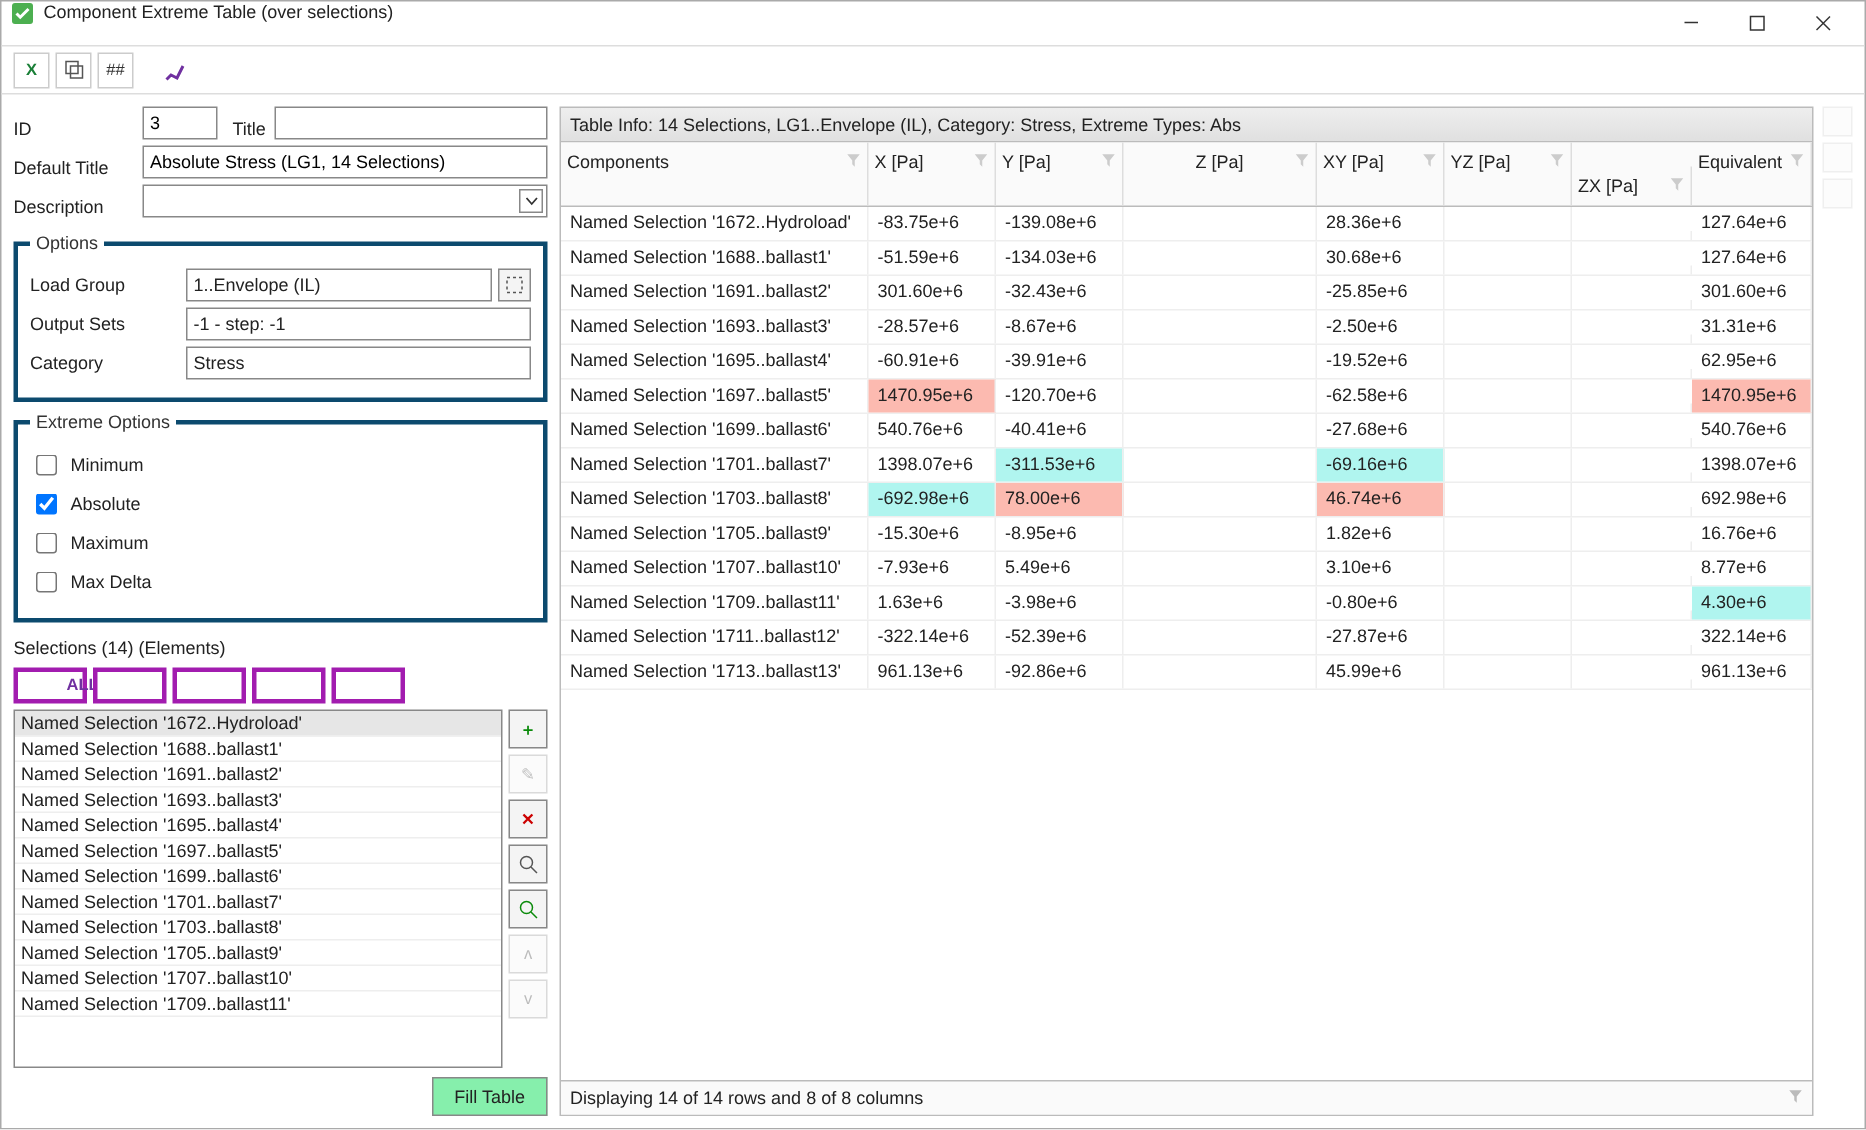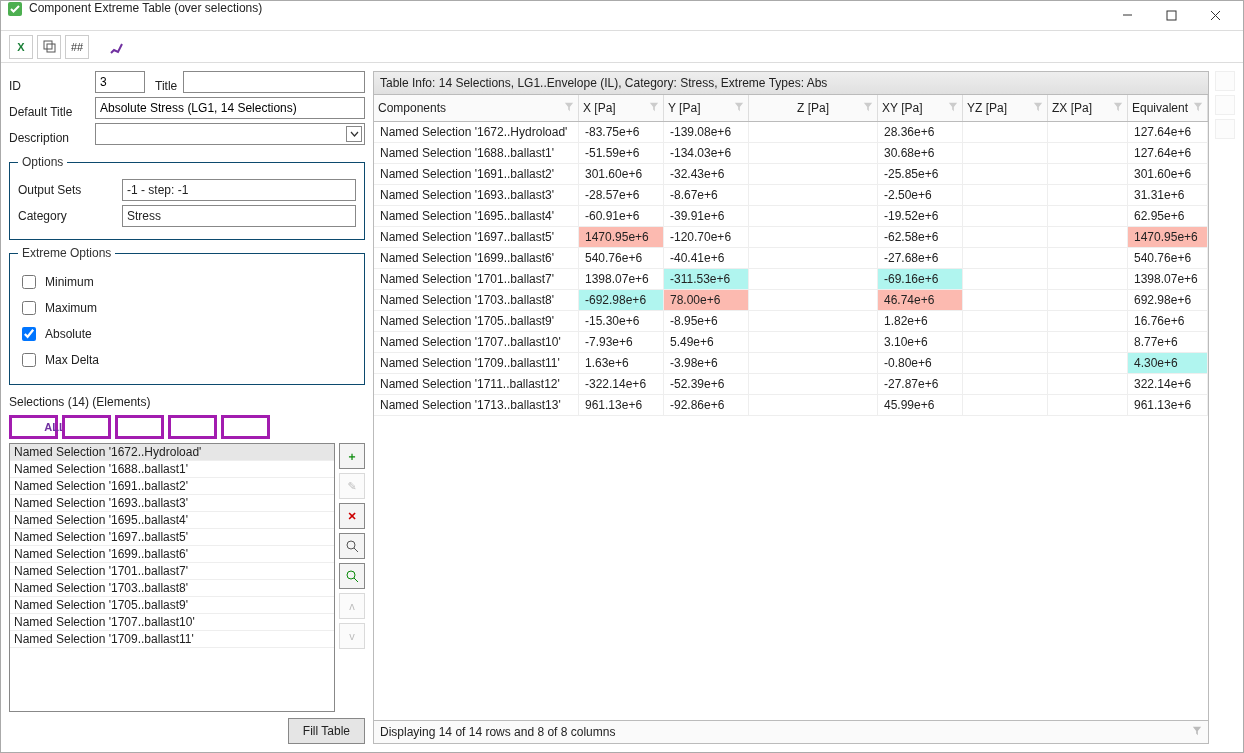--- a/index.html
+++ b/index.html
@@ -18,57 +18,57 @@
   .side-btns { width:20px; display:flex; flex-direction:column; gap:4px; }
   .side-btns div { width:20px; height:20px; border:1px solid #ccc; background:#f8f8f8; }
 
   .form-row { display:flex; align-items:flex-end; gap:6px; margin-bottom:4px; }
   .form-row label { width:80px; }
   input[type=text], select { border:1px solid #888; height:22px; padding:2px 4px; background:#fff; font-family:inherit; font-size:12px; }
   .id-input { width:50px; }
   .title-input { flex:1; }
   .full-input { flex:1; }
 
-  fieldset { border:1px solid #0c4a6e; padding:6px 8px 8px; margin:0; }
+  fieldset { border:3px solid #0c4a6e; padding:6px 8px 8px; margin:0; }
   legend { padding:0 4px; color:#333; font-size:12px; }
   .opt-row { display:flex; align-items:center; gap:4px; margin:4px 0; }
   .opt-row label { width:100px; }
   .opt-row select, .opt-row .combo { flex:1; height:22px; border:1px solid #888; background:#fff; display:flex; align-items:center; padding:0 4px; }
   .sqbtn { width:22px; height:22px; border:1px solid #888; background:#f4f4f4; display:flex; align-items:center; justify-content:center; font-size:11px; }
 
   .chk-row { display:flex; align-items:center; gap:6px; margin:6px 0; }
   .chk { width:14px; height:14px; }
 
   .sel-area { flex:1; display:flex; flex-direction:column; min-height:0; }
   .sel-toolbar { display:flex; gap:4px; margin:4px 0; }
   .sel-toolbar .tbtn { border:3px solid #a21caf;padding-left:43px; }
   .sel-list-wrap { flex:1; display:flex; gap:4px; min-height:0; }
   .sel-list { flex:1; border:1px solid #888; overflow:auto; }
   .sel-list div { padding:1px 4px; border-bottom:1px solid #eee; white-space:nowrap; }
   .sel-list div.selected { background:#e6e6e6; }
   .sel-side { width:26px; display:flex; flex-direction:column; gap:4px; }
   .sel-side .sqbtn { width:26px; height:26px; }
 
   .footer-left { display:flex; justify-content:flex-end; padding-top:6px; }
-  .btn { height:26px; border:1px solid #888; background:#e5e5e5; padding:0 14px; display:flex; align-items:center; }
+  .btn { height:26px; border:1px solid #888; background:#86efac; padding:0 14px; display:flex; align-items:center; }
 
   .table-header { background:linear-gradient(#eee,#e0e0e0); border-bottom:1px solid #bbb; padding:4px 6px; }
   .table-cols { display:flex; border-bottom:1px solid #bbb; background:#fafafa; }
   .th { border-right:1px solid #ddd; padding:6px 4px; position:relative; font-weight:400; }
   .th .filt { position:absolute; right:4px; top:6px; opacity:.4; }
   .tbody { flex:1; overflow:auto; }
   .tr { display:flex; border-bottom:1px solid #eee; }
   .td { border-right:1px solid #eee; padding:3px 6px; white-space:nowrap; overflow:hidden; text-overflow:ellipsis; }
   .col-comp { width:205px; }
   .col-x { width:85px; }
   .col-y { width:85px; }
   .col-z { width:85px;margin-left:44px; }
   .col-xy { width:85px; }
   .col-yz { width:85px; }
-  .col-zx { width:80px; }
+  .col-zx { width:80px;margin-top:16px; }
   .col-eq { width:80px; }
   .hl-red { background:#fcbab0; }
   .hl-cyan { background:#b0f5ef; }
   .table-footer { border-top:1px solid #bbb; padding:4px 6px; background:#fafafa; display:flex; justify-content:space-between; align-items:center; }
 
   .bottom-bar { height:40px; border-top:1px solid #ddd; display:flex; justify-content:flex-end; align-items:center; gap:8px; padding:0 10px; }
   .bottom-bar .btn { min-width:70px; justify-content:center; }
 
   .filt svg, .arrow svg { width:10px; height:10px; }
   .disabled { opacity:.3; }
@@ -146,46 +146,57 @@
                   <path d="M1 2 L4.5 6 L8 2" stroke="#333" fill="none" stroke-width="1.2"></path>
                 </svg>
             </span>
           </div>
         </div>
       </div>
 
       <fieldset>
         <legend>Options</legend>
         <div class="opt-row">
+          <label>Load Group</label>
+          <div class="combo">
+              <span>1..Envelope (IL)</span>
+            </div>
+          <div class="sqbtn">
+              <svg width="12" height="12">
+                <rect x="1" y="1" width="10" height="10" fill="none" stroke="#555" stroke-dasharray="2"></rect>
+              </svg>
+            </div>
+        </div>
+        <div class="opt-row">
           <label>Output Sets</label>
           <div class="combo">
               <span>-1 - step: -1</span>
             </div>
         </div>
         <div class="opt-row">
           <label>Category</label>
           <div class="combo">
               <span>Stress</span>
             </div>
         </div>
       </fieldset>
 
       <fieldset>
         <legend>Extreme Options</legend>
         <div class="chk-row">
             <input type="checkbox" class="chk" style="">
             <span>Minimum</span>
           </div>
         <div class="chk-row">
+            <input type="checkbox" class="chk" checked="" style="">
+            <span>Absolute</span>
+          </div>
+        <div class="chk-row">
             <input type="checkbox" class="chk" style="">
             <span>Maximum</span>
-          </div>
-        <div class="chk-row">
-            <input type="checkbox" class="chk" checked="" style="">
-            <span>Absolute</span>
           </div>
         <div class="chk-row">
             <input type="checkbox" class="chk" style="">
             <span>Max Delta</span>
           </div>
       </fieldset>
 
       <div class="sel-area">
         <div style="margin:4px 0 2px;">Selections (14) (Elements)</div>
         <div class="sel-toolbar">

